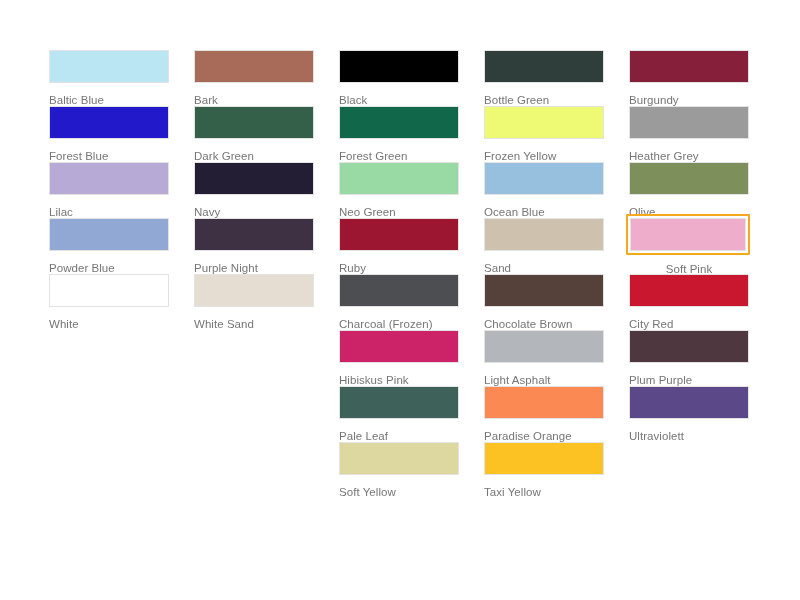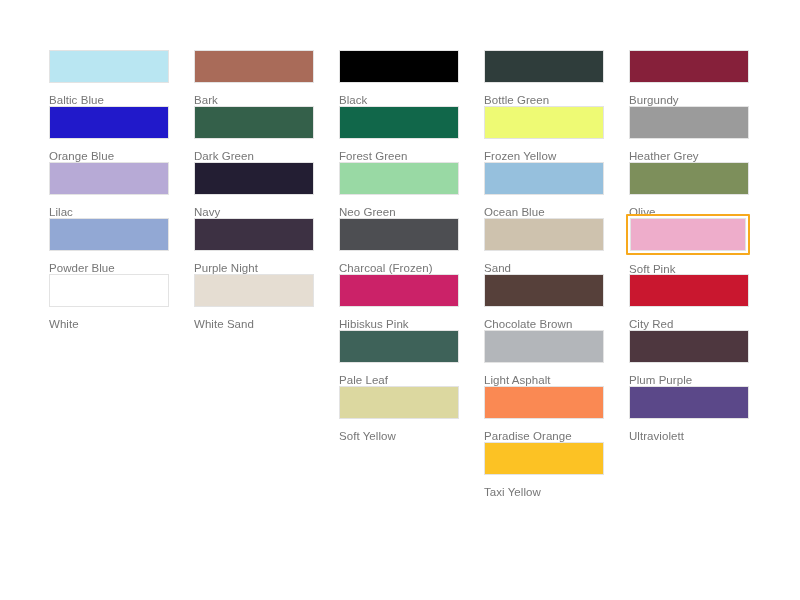--- a/index.html
+++ b/index.html
@@ -71,39 +71,40 @@
     font-size: 11.5px;
     line-height: 14px;
     color: #767676;
     font-family: "Liberation Sans", sans-serif;
     margin-top: 10px;
     white-space: nowrap;
     letter-spacing: 0.05px;
   }
   .swatch-item.is-selected .swatch-label {
     margin-top: 7px;
+    text-align: center;
   }
 </style>
 </head>
 <body>
 
 <div id="color-picker">
   <div class="swatch-columns">
       <div class="swatch-column">
         <div class="swatch-item">
           <div class="swatch-chip-wrap">
             <div class="swatch-chip" style="background-color: rgb(185, 230, 242);"></div>
           </div>
           <div class="swatch-label">Baltic Blue</div>
         </div>
         <div class="swatch-item">
           <div class="swatch-chip-wrap">
             <div class="swatch-chip" style="background-color: rgb(33, 25, 202);"></div>
           </div>
-          <div class="swatch-label">Orange Blue</div>
+          <div class="swatch-label">Forest Blue</div>
         </div>
         <div class="swatch-item">
           <div class="swatch-chip-wrap">
             <div class="swatch-chip" style="background-color: rgb(183, 170, 214);"></div>
           </div>
           <div class="swatch-label">Lilac</div>
         </div>
         <div class="swatch-item">
           <div class="swatch-chip-wrap">
             <div class="swatch-chip" style="background-color: rgb(146, 168, 212);"></div>
@@ -160,20 +161,26 @@
           <div class="swatch-chip-wrap">
             <div class="swatch-chip" style="background-color: rgb(17, 103, 74);"></div>
           </div>
           <div class="swatch-label">Forest Green</div>
         </div>
         <div class="swatch-item">
           <div class="swatch-chip-wrap">
             <div class="swatch-chip" style="background-color: rgb(153, 217, 164);"></div>
           </div>
           <div class="swatch-label">Neo Green</div>
+        </div>
+        <div class="swatch-item">
+          <div class="swatch-chip-wrap">
+            <div class="swatch-chip" style="background-color: rgb(156, 22, 49);"></div>
+          </div>
+          <div class="swatch-label">Ruby</div>
         </div>
         <div class="swatch-item">
           <div class="swatch-chip-wrap">
             <div class="swatch-chip" style="background-color: rgb(77, 78, 82);"></div>
           </div>
           <div class="swatch-label">Charcoal (Frozen)</div>
         </div>
         <div class="swatch-item">
           <div class="swatch-chip-wrap">
             <div class="swatch-chip" style="background-color: rgb(203, 34, 104);"></div>

